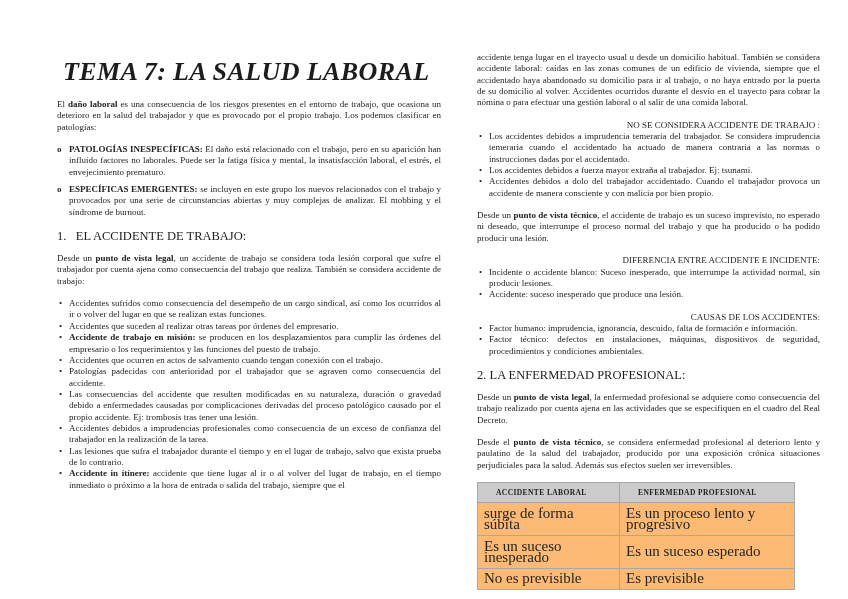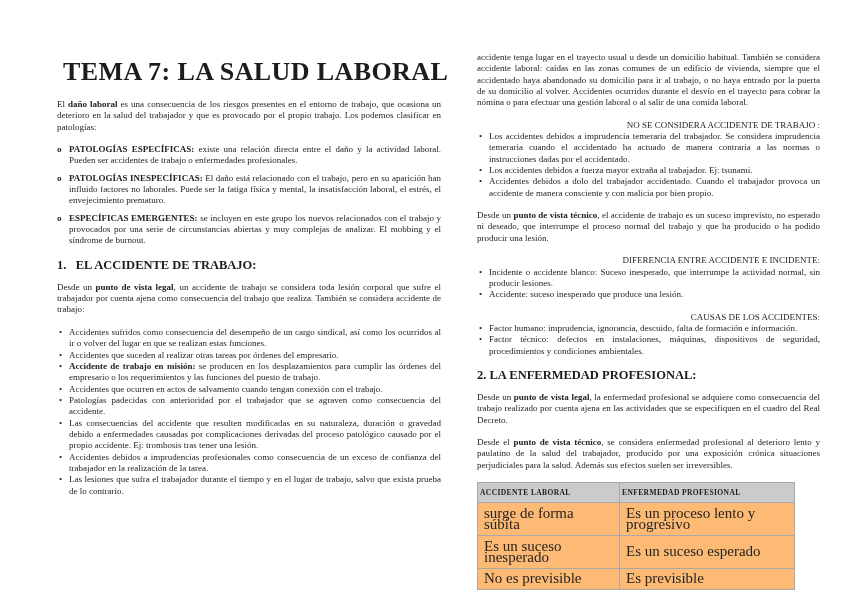--- a/index.html
+++ b/index.html
@@ -27,25 +27,26 @@
 
   h1.doc-title {
     font-size: 26px;
     line-height: 28px;
     font-weight: bold;
     letter-spacing: 0.4px;
     margin: 3px 0 13px 6px;
     text-align: left;
     color: #1c1c1c;
     white-space: nowrap;
+    font-style: italic;
   }
   h2.section-heading {
     font-size: 12.5px;
     line-height: 14px;
-    font-weight: bold;
+    font-weight: normal;
     margin: 2px 0 10px 0;
     text-align: left;
     color: #1c1c1c;
   }
   p { margin: 0 0 11px 0; }
   p.label { margin: 0; text-align: right; }
 
   ul { list-style: none; margin: 0 0 11px 0; padding: 0 0 0 12px; }
   li { position: relative; font-family: Liberation Serif, serif; }
   ul.circle-list li { margin-bottom: 6px; }
@@ -75,59 +76,59 @@
   table.compare th, table.compare td {
     border: 1px solid #a8a8a8;
     text-align: left;
     vertical-align: middle;
   }
   table.compare th {
     background: #cbcbcb;
     font-size: 7.5px;
     letter-spacing: 0.4px;
     font-weight: bold;
-    padding: 4px 2px;
+    padding: 4px 18px;
     color: #1c1c1c;
   }
   table.compare td {
     font-size: 15px;
     padding: 4.5px 6px;
     background: #fdba74;
   }
   table.compare col.c1 { width: 142px; }
 </style>
 </head>
 <body>
 
 <div class="page">
 
   <div class="col col-left">
     <h1 class="doc-title">TEMA 7: LA SALUD LABORAL</h1>
 
     <p><span>El </span><span class="b u">daño laboral</span><span> es una consecuencia de los riesgos presentes en el entorno de trabajo, que ocasiona un deterioro en la salud del trabajador y que es provocado por el propio trabajo. Los podemos clasificar en patologías:</span></p>
 
     <ul class="circle-list">
-      <li><span class="b">PATOLOGÍAS ESPECÍFICAS:</span><span> existe una relación directa entre el daño y la actividad laboral. Pueden ser accidentes de trabajo o enfermedades profesionales.</span></li>
       <li><span class="b">PATOLOGÍAS INESPECÍFICAS:</span><span> El daño está relacionado con el trabajo, pero en su aparición han influido factores no laborales. Puede ser la fatiga física y mental, la insatisfacción laboral, el estrés, el envejecimiento prematuro.</span></li>
       <li><span class="b">ESPECÍFICAS EMERGENTES:</span><span> se incluyen en este grupo los nuevos relacionados con el trabajo y provocados por una serie de circunstancias abiertas y muy complejas de analizar. El mobbing y el síndrome de burnout.</span></li>
     </ul>
 
     <h2 class="section-heading">1. &nbsp;&nbsp;EL ACCIDENTE DE TRABAJO:</h2>
 
     <p><span>Desde un </span><span class="b u">punto de vista legal</span><span>, un accidente de trabajo se considera toda lesión corporal que sufre el trabajador por cuenta ajena como consecuencia del trabajo que realiza. También se considera accidente de trabajo:</span></p>
 
     <ul class="disc-list">
       <li><span>Accidentes sufridos como consecuencia del desempeño de un cargo sindical, así como los ocurridos al ir o volver del lugar en que se realizan estas funciones.</span></li>
       <li><span>Accidentes que suceden al realizar otras tareas por órdenes del empresario.</span></li>
       <li><span class="b">Accidente de trabajo en misión:</span><span> se producen en los desplazamientos para cumplir las órdenes del empresario o los requerimientos y las funciones del puesto de trabajo.</span></li>
       <li><span>Accidentes que ocurren en actos de salvamento cuando tengan conexión con el trabajo.</span></li>
       <li><span>Patologías padecidas con anterioridad por el trabajador que se agraven como consecuencia del accidente.</span></li>
       <li><span>Las consecuencias del accidente que resulten modificadas en su naturaleza, duración o gravedad debido a enfermedades causadas por complicaciones derivadas del proceso patológico causado por el propio accidente. Ej: trombosis tras tener una lesión.</span></li>
       <li><span>Accidentes debidos a imprudencias profesionales como consecuencia de un exceso de confianza del trabajador en la realización de la tarea.</span></li>
       <li><span>Las lesiones que sufra el trabajador durante el tiempo y en el lugar de trabajo, salvo que exista prueba de lo contrario.</span></li>
+      <li><span class="b">Accidente in itínere:</span><span> accidente que tiene lugar al ir o al volver del lugar de trabajo, en el tiempo inmediato o próximo a la hora de entrada o salida del trabajo, siempre que el</span></li>
     </ul>
   </div>
 
   <div class="col col-right">
     <p><span>accidente tenga lugar en el trayecto usual u desde un domicilio habitual. También se considera accidente laboral: caídas en las zonas comunes de un edificio de vivienda, siempre que el accidentado haya abandonado su domicilio para ir al trabajo, o no haya entrado por la puerta de su domicilio al volver. Accidentes ocurridos durante el desvío en el trayecto para cobrar la nómina o para efectuar una gestión laboral o al salir de una comida laboral.</span></p>
 
     <p class="label">NO SE CONSIDERA ACCIDENTE DE TRABAJO :</p>
     <ul class="disc-list">
       <li><span>Los accidentes debidos a imprudencia temeraria del trabajador. Se considera imprudencia temeraria cuando el accidentado ha actuado de manera contraria a las normas o instrucciones dadas por el accidentado.</span></li>
       <li><span>Los accidentes debidos a fuerza mayor extraña al trabajador. Ej: tsunami.</span></li>

